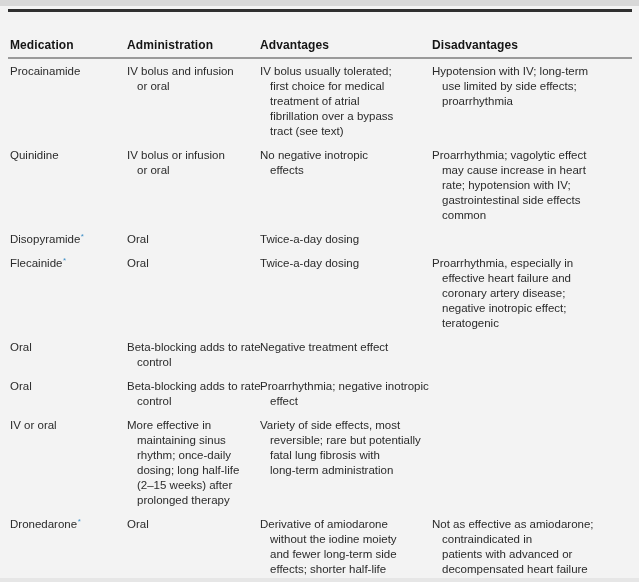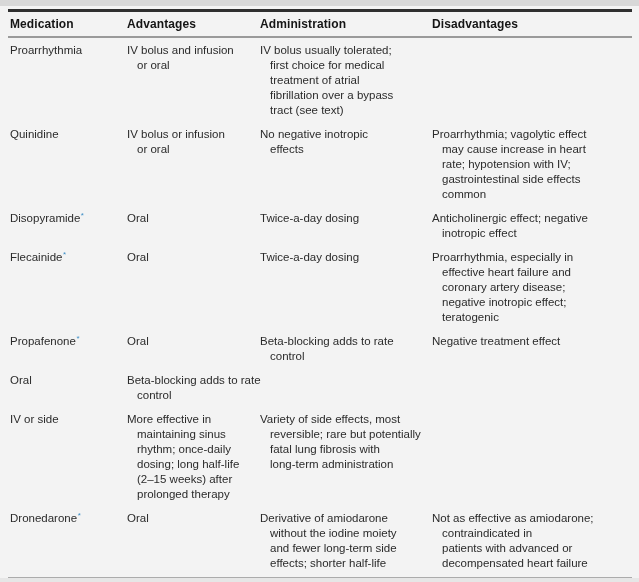--- a/index.html
+++ b/index.html
@@ -6,21 +6,21 @@
   .page{
     width:639px;height:582px;background:#f3f3f3;overflow:hidden;
     font-family:"Liberation Sans","DejaVu Sans",sans-serif;
     color:#2b2b2b;position:relative;box-sizing:border-box;
   }
   .strip-top{height:6px;background:#d8d8d8;}
   .strip-bottom{position:absolute;left:0;bottom:0;width:639px;height:4px;background:#e6e6e6;}
   .table-wrap{margin:3px 7px 0 8px;}
   .top-border{height:3px;background:#2f2f2f;}
   .grid-row{display:grid;grid-template-columns:117px 133px 172px 1fr;}
-  .header-row{padding:5px 0 5px 0;border-bottom:2px solid #9a9a9a;}
+  .header-row{padding:5px 0 5px 0;border-bottom:2px solid #9a9a9a;margin-top:21px;}
   .hcell{
     font-weight:bold;font-size:12px;line-height:14px;padding-left:2px;
     color:#151515;letter-spacing:0.1px;
   }
   .row{padding:0;}
   .cell{
     font-size:11.5px;line-height:15px;
     padding:4.5px 2px 4.5px 12px;text-indent:-10px;
     white-space:pre;
   }
@@ -35,85 +35,87 @@
 <body>
 
 <div class="page">
   <div class="strip-top"></div>
 
   <div class="table-wrap">
     <div class="top-border"></div>
 
     <div class="grid-row header-row">
       <div class="hcell">Medication</div>
+      <div class="hcell">Administration</div>
       <div class="hcell">Advantages</div>
-      <div class="hcell">Administration</div>
       <div class="hcell">Disadvantages</div>
     </div>
 
     <div>
   <div class="grid-row row">
-    <div class="cell"><span>Proarrhythmia</span><sup class="asterisk"></sup></div>
+    <div class="cell"><span>Procainamide</span><sup class="asterisk"></sup></div>
     <div class="cell">IV bolus and infusion
 or oral</div>
     <div class="cell">IV bolus usually tolerated;
 first choice for medical
 treatment of atrial
 fibrillation over a bypass
 tract (see text)</div>
+    <div class="cell">Hypotension with IV; long-term
+use limited by side effects;
+proarrhythmia</div>
   </div>
 
   <div class="grid-row row">
     <div class="cell"><span>Quinidine</span><sup class="asterisk"></sup></div>
     <div class="cell">IV bolus or infusion
 or oral</div>
     <div class="cell">No negative inotropic
 effects</div>
     <div class="cell">Proarrhythmia; vagolytic effect
 may cause increase in heart
 rate; hypotension with IV;
 gastrointestinal side effects
 common</div>
   </div>
 
   <div class="grid-row row">
     <div class="cell"><span>Disopyramide</span><sup class="asterisk">*</sup></div>
     <div class="cell">Oral</div>
     <div class="cell">Twice-a-day dosing</div>
-    <div class="cell">Anticholinergic effect; negative
-inotropic effect</div>
   </div>
 
   <div class="grid-row row">
     <div class="cell"><span>Flecainide</span><sup class="asterisk">*</sup></div>
     <div class="cell">Oral</div>
     <div class="cell">Twice-a-day dosing</div>
     <div class="cell">Proarrhythmia, especially in
 effective heart failure and
 coronary artery disease;
 negative inotropic effect;
 teratogenic</div>
   </div>
 
   <div class="grid-row row">
-    <div class="cell"><span>Propafenone</span><sup class="asterisk">*</sup></div>
     <div class="cell">Oral</div>
     <div class="cell">Beta-blocking adds to rate
 control</div>
     <div class="cell">Negative treatment effect</div>
   </div>
 
   <div class="grid-row row">
     <div class="cell">Oral</div>
     <div class="cell">Beta-blocking adds to rate
 control</div>
+    <div class="cell">Proarrhythmia; negative inotropic
+effect</div>
   </div>
 
   <div class="grid-row row">
-    <div class="cell">IV or side</div>
+    <div class="cell">IV or oral</div>
     <div class="cell">More effective in
 maintaining sinus
 rhythm; once-daily
 dosing; long half-life
 (2–15 weeks) after
 prolonged therapy</div>
     <div class="cell">Variety of side effects, most
 reversible; rare but potentially
 fatal lung fibrosis with
 long-term administration</div>

